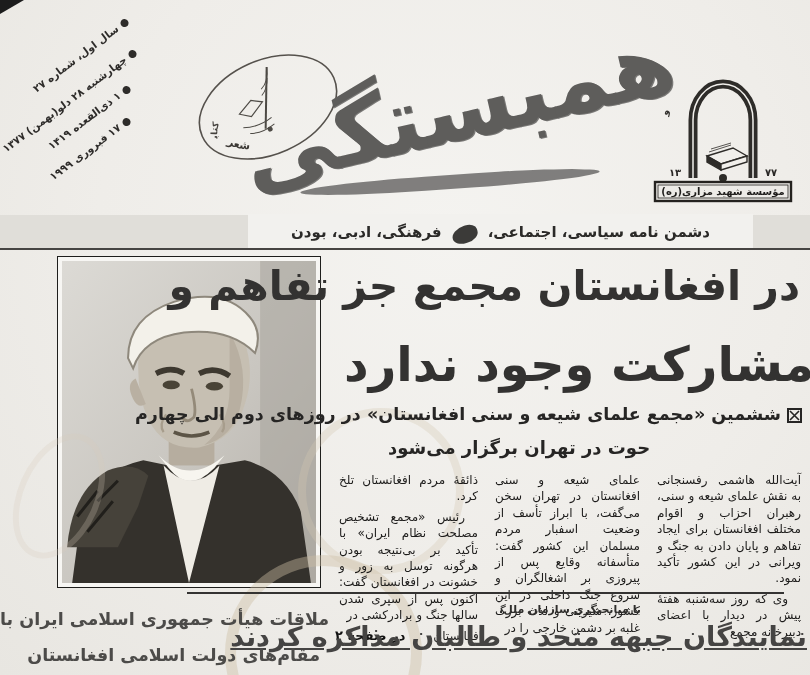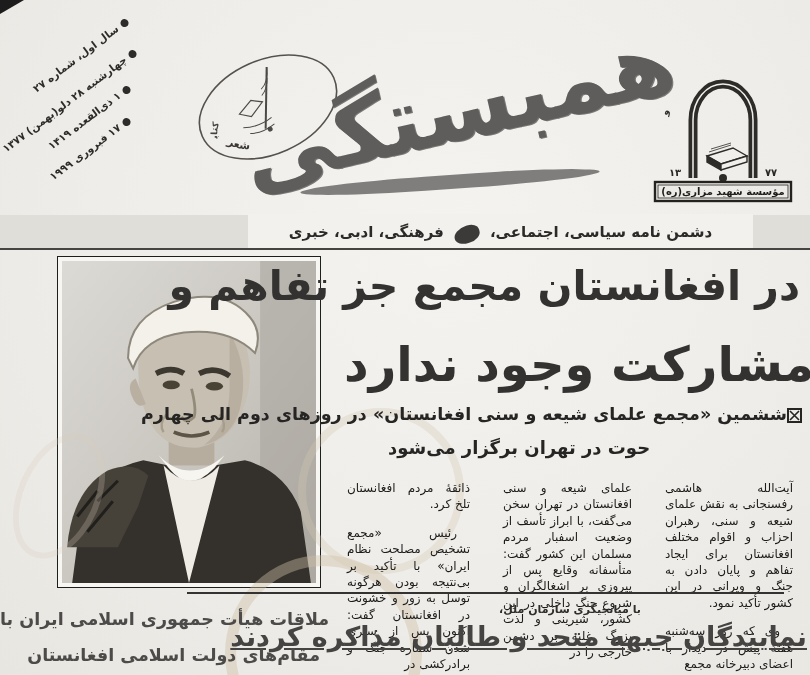--- a/index.html
+++ b/index.html
@@ -47,26 +47,26 @@
   .org-logo{left:645px;top:28px;width:156px;height:178px;}
   
   .photo-frame{
     left:57px;top:256px;width:254px;height:322px;
     border:1.5px solid #1e1e1c;background:#f7f6f3;padding:4px;
   }
   .photo-frame svg{display:block;width:100%;height:100%;}
   
   .headline-1{right:10px;top:262px;font-size:41px;font-weight:bold;color:#333231;white-space:nowrap;letter-spacing:-1px;}
   .headline-2{left:344px;top:336px;font-size:48px;font-weight:bold;color:#333231;white-space:nowrap;letter-spacing:-1px;}
-  .subhead-1{right:8px;top:404px;font-size:17.5px;font-weight:bold;color:#262524;white-space:nowrap;display:flex;align-items:center;direction:rtl;}
+  .subhead-1{right:8px;top:404px;font-size:17.5px;font-weight:bold;color:#262524;white-space:nowrap;display:flex;align-items:center;gap:6px;direction:rtl;}
   .subhead-2{left:388px;top:437px;font-size:18px;font-weight:bold;color:#262524;white-space:nowrap;}
   .checkbox{flex:0 0 auto;margin-top:2px;}
   
   .col{top:468px;text-align:justify;font-size:12px;line-height:16.4px;color:#1d1c1b;direction:rtl;}
-  .col p{margin:12px;}
+  .col p{margin:4px;}
   .col p.indent{text-indent:13px;}
   .col-right{left:653px;width:152px;}
   .col-mid{left:491px;width:153px;}
   .col-left{left:335px;width:147px;}
   .col-lastline{display:flex;justify-content:space-between;align-items:baseline;}
   .continued{font-size:13px;font-weight:bold;color:#111;}
   .rule-mid{left:187px;top:592px;width:597px;height:2px;background:#343332;}
   
   .kicker{left:335px;top:603px;width:470px;text-align:center;font-size:11px;font-weight:600;color:#2f2e2c;}
   .headline-b{left:331px;top:621px;width:476px;text-align:center;font-size:27px;font-weight:bold;color:#454443;white-space:nowrap;letter-spacing:-0.5px;text-decoration:underline;}
@@ -144,21 +144,21 @@
         <rect x="13" y="157" width="130" height="13" fill="none" stroke="#24221f" stroke-width="0.8"></rect>
         <text x="78" y="167" font-size="10" font-weight="bold" fill="#1f1d1b" text-anchor="middle">مؤسسة شهید مزاری(ره)</text>
       </g>
     </svg>
   </div>
 
   <div class="abs subtitle-band"></div>
   <div class="abs subtitle-box">
     <span>دشمن نامه سیاسی، اجتماعی،</span>
     <span class="subtitle-blob"></span>
-    <span>فرهنگی، ادبی، خبری</span>
+    <span>فرهنگی، ادبی، بودن</span>
   </div>
   <div class="abs rule-top"></div>
 
   <div class="abs photo-frame">
     <svg viewBox="0 0 100 126" preserveAspectRatio="none">
       <defs>
         <linearGradient id="phbg" x1="0" y1="0" x2="1" y2="1">
           <stop offset="0" stop-color="#dcdad5"></stop>
           <stop offset="0.55" stop-color="#c9c6c0"></stop>
           <stop offset="1" stop-color="#b3afa8"></stop>
@@ -213,21 +213,21 @@
 
   <div class="abs col col-right">
     <p>آیت‌الله هاشمی رفسنجانی به نقش علمای شیعه و سنی، رهبران احزاب و اقوام مختلف افغانستان برای ایجاد تفاهم و پایان دادن به جنگ و ویرانی در این کشور تأکید نمود.</p>
     <p class="indent">وی که روز سه‌شنبه هفتهٔ پیش در دیدار با اعضای دبیرخانه مجمع</p>
   </div>
   <div class="abs col col-mid">
     <p>علمای شیعه و سنی افغانستان در تهران سخن می‌گفت، با ابراز تأسف از وضعیت اسفبار مردم مسلمان این کشور گفت: متأسفانه وقایع پس از پیروزی بر اشغالگران و شروع جنگ داخلی در این کشور، شیرینی و لذت بزرگ غلبه بر دشمن خارجی را در</p>
   </div>
   <div class="abs col col-left">
     <p>ذائقهٔ مردم افغانستان تلخ کرد.</p>
-    <p class="indent">رئیس «مجمع تشخیص مصلحت نظام ایران» با تأکید بر بی‌نتیجه بودن هرگونه توسل به زور و خشونت در افغانستان گفت: اکنون پس از سپری شدن شماره جنگ و برادرکشی در</p>
+    <p class="indent">رئیس «مجمع تشخیص مصلحت نظام ایران» با تأکید بر بی‌نتیجه بودن هرگونه توسل به زور و خشونت در افغانستان گفت: اکنون پس از سپری شدن سالها جنگ و برادرکشی در</p>
     <div class="col-lastline">
       <span>افغانستان.</span>
       <span class="continued">در صفحهٔ ۲</span>
     </div>
   </div>
 
   <div class="abs rule-mid"></div>
 
   <div class="abs kicker">با میانجیگری سازمان ملل،</div>
   <div class="abs headline-b">نمایندگان جبهه متحد و طالبان مذاکره کردند</div>

